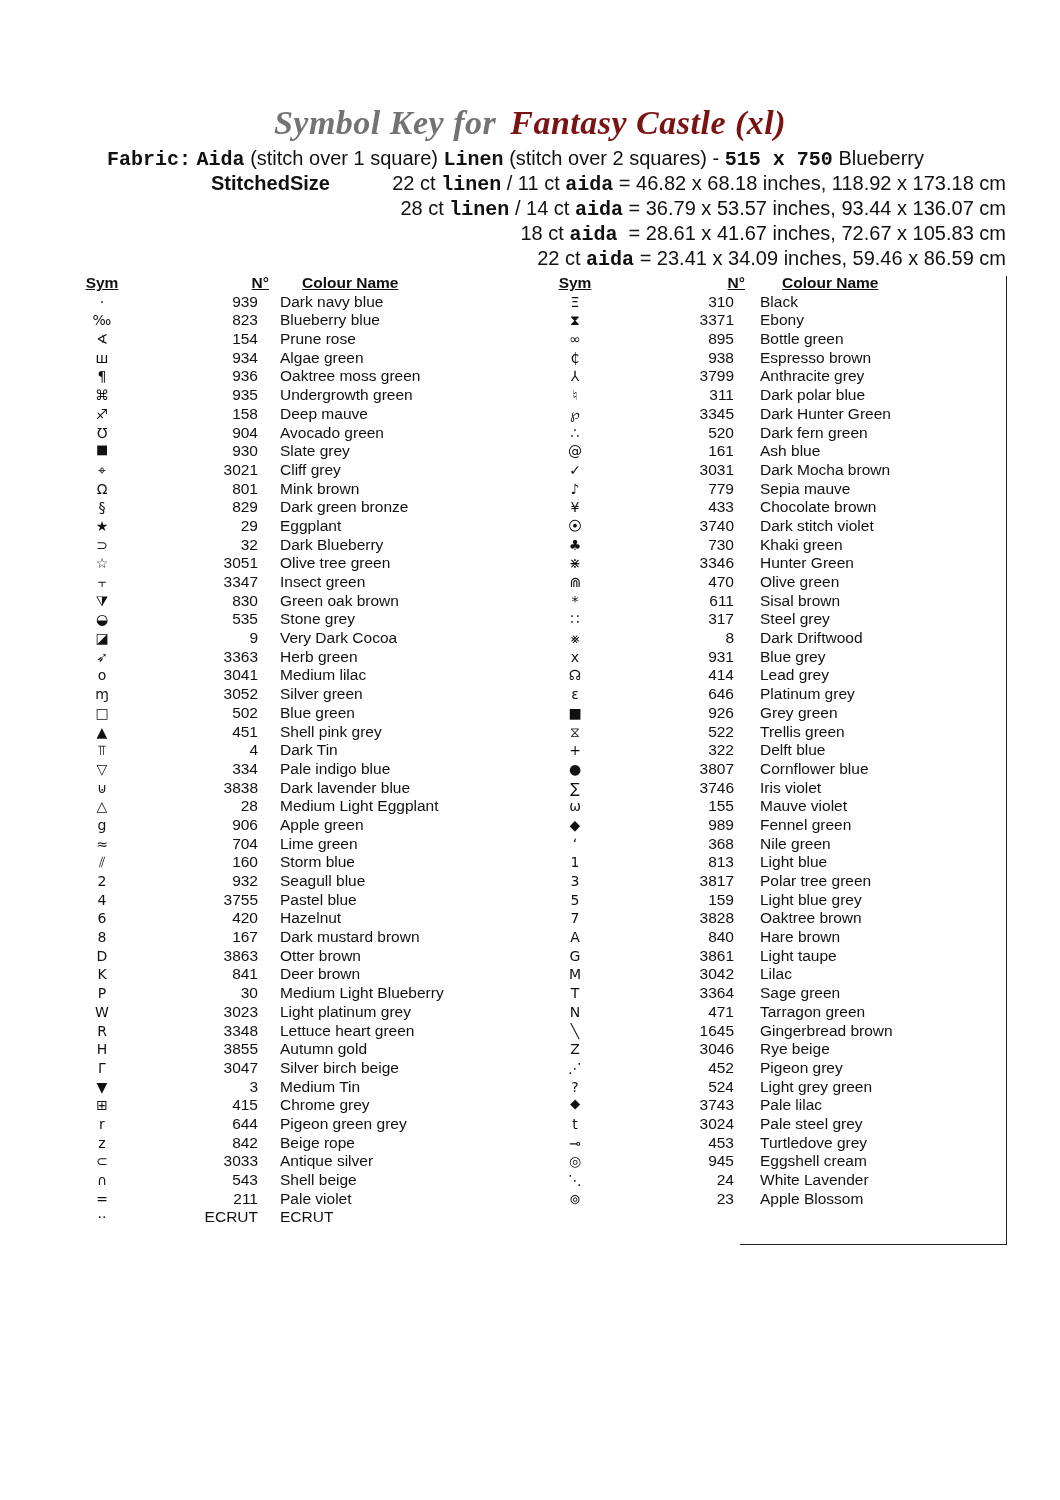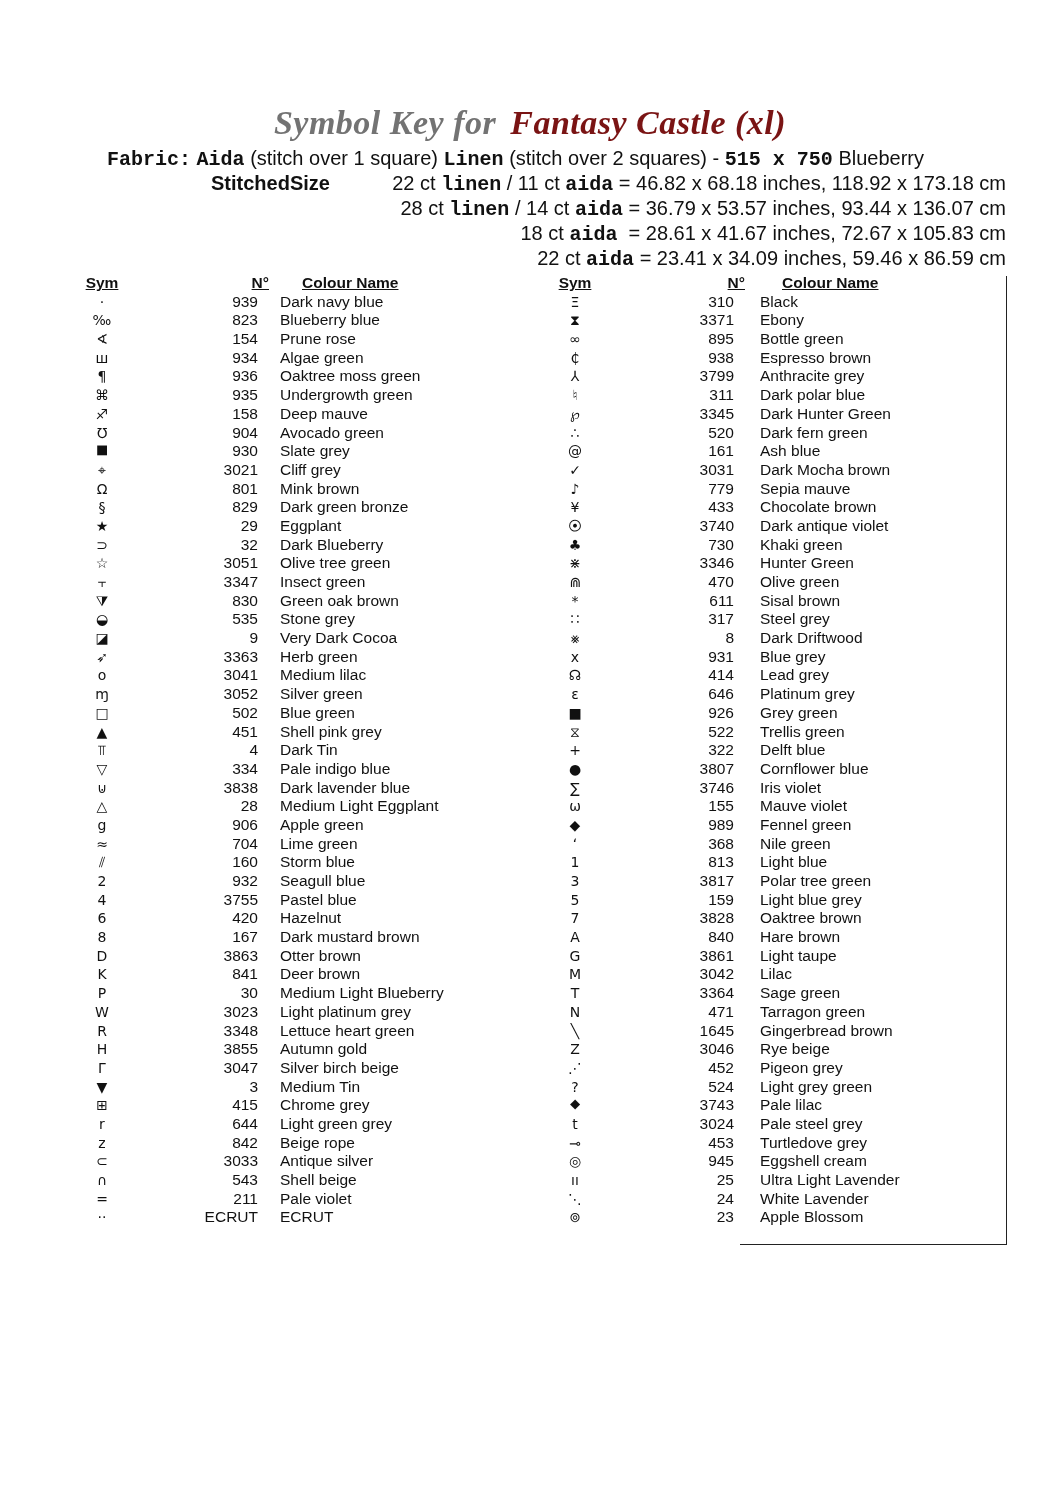--- a/index.html
+++ b/index.html
@@ -280,21 +280,21 @@
         <span class="c-name">Medium Tin</span>
       </div>
       <div class="row">
         <span class="c-sym">⊞</span>
         <span class="c-num">415</span>
         <span class="c-name">Chrome grey</span>
       </div>
       <div class="row">
         <span class="c-sym">r</span>
         <span class="c-num">644</span>
-        <span class="c-name">Light green grey</span>
+        <span class="c-name">Pigeon green grey</span>
       </div>
       <div class="row">
         <span class="c-sym">z</span>
         <span class="c-num">842</span>
         <span class="c-name">Beige rope</span>
       </div>
       <div class="row">
         <span class="c-sym">⊂</span>
         <span class="c-num">3033</span>
         <span class="c-name">Antique silver</span>
@@ -380,21 +380,21 @@
         <span class="c-name">Sepia mauve</span>
       </div>
       <div class="row">
         <span class="c-sym">¥</span>
         <span class="c-num">433</span>
         <span class="c-name">Chocolate brown</span>
       </div>
       <div class="row">
         <span class="c-sym">⦿</span>
         <span class="c-num">3740</span>
-        <span class="c-name">Dark antique violet</span>
+        <span class="c-name">Dark stitch violet</span>
       </div>
       <div class="row">
         <span class="c-sym">♣</span>
         <span class="c-num">730</span>
         <span class="c-name">Khaki green</span>
       </div>
       <div class="row">
         <span class="c-sym">⋇</span>
         <span class="c-num">3346</span>
         <span class="c-name">Hunter Green</span>
@@ -553,25 +553,20 @@
         <span class="c-sym">⊸</span>
         <span class="c-num">453</span>
         <span class="c-name">Turtledove grey</span>
       </div>
       <div class="row">
         <span class="c-sym">◎</span>
         <span class="c-num">945</span>
         <span class="c-name">Eggshell cream</span>
       </div>
       <div class="row">
-        <span class="c-sym">ıı</span>
-        <span class="c-num">25</span>
-        <span class="c-name">Ultra Light Lavender</span>
-      </div>
-      <div class="row">
         <span class="c-sym">⋱</span>
         <span class="c-num">24</span>
         <span class="c-name">White Lavender</span>
       </div>
       <div class="row">
         <span class="c-sym">⊚</span>
         <span class="c-num">23</span>
         <span class="c-name">Apple Blossom</span>
       </div>
     </div>

